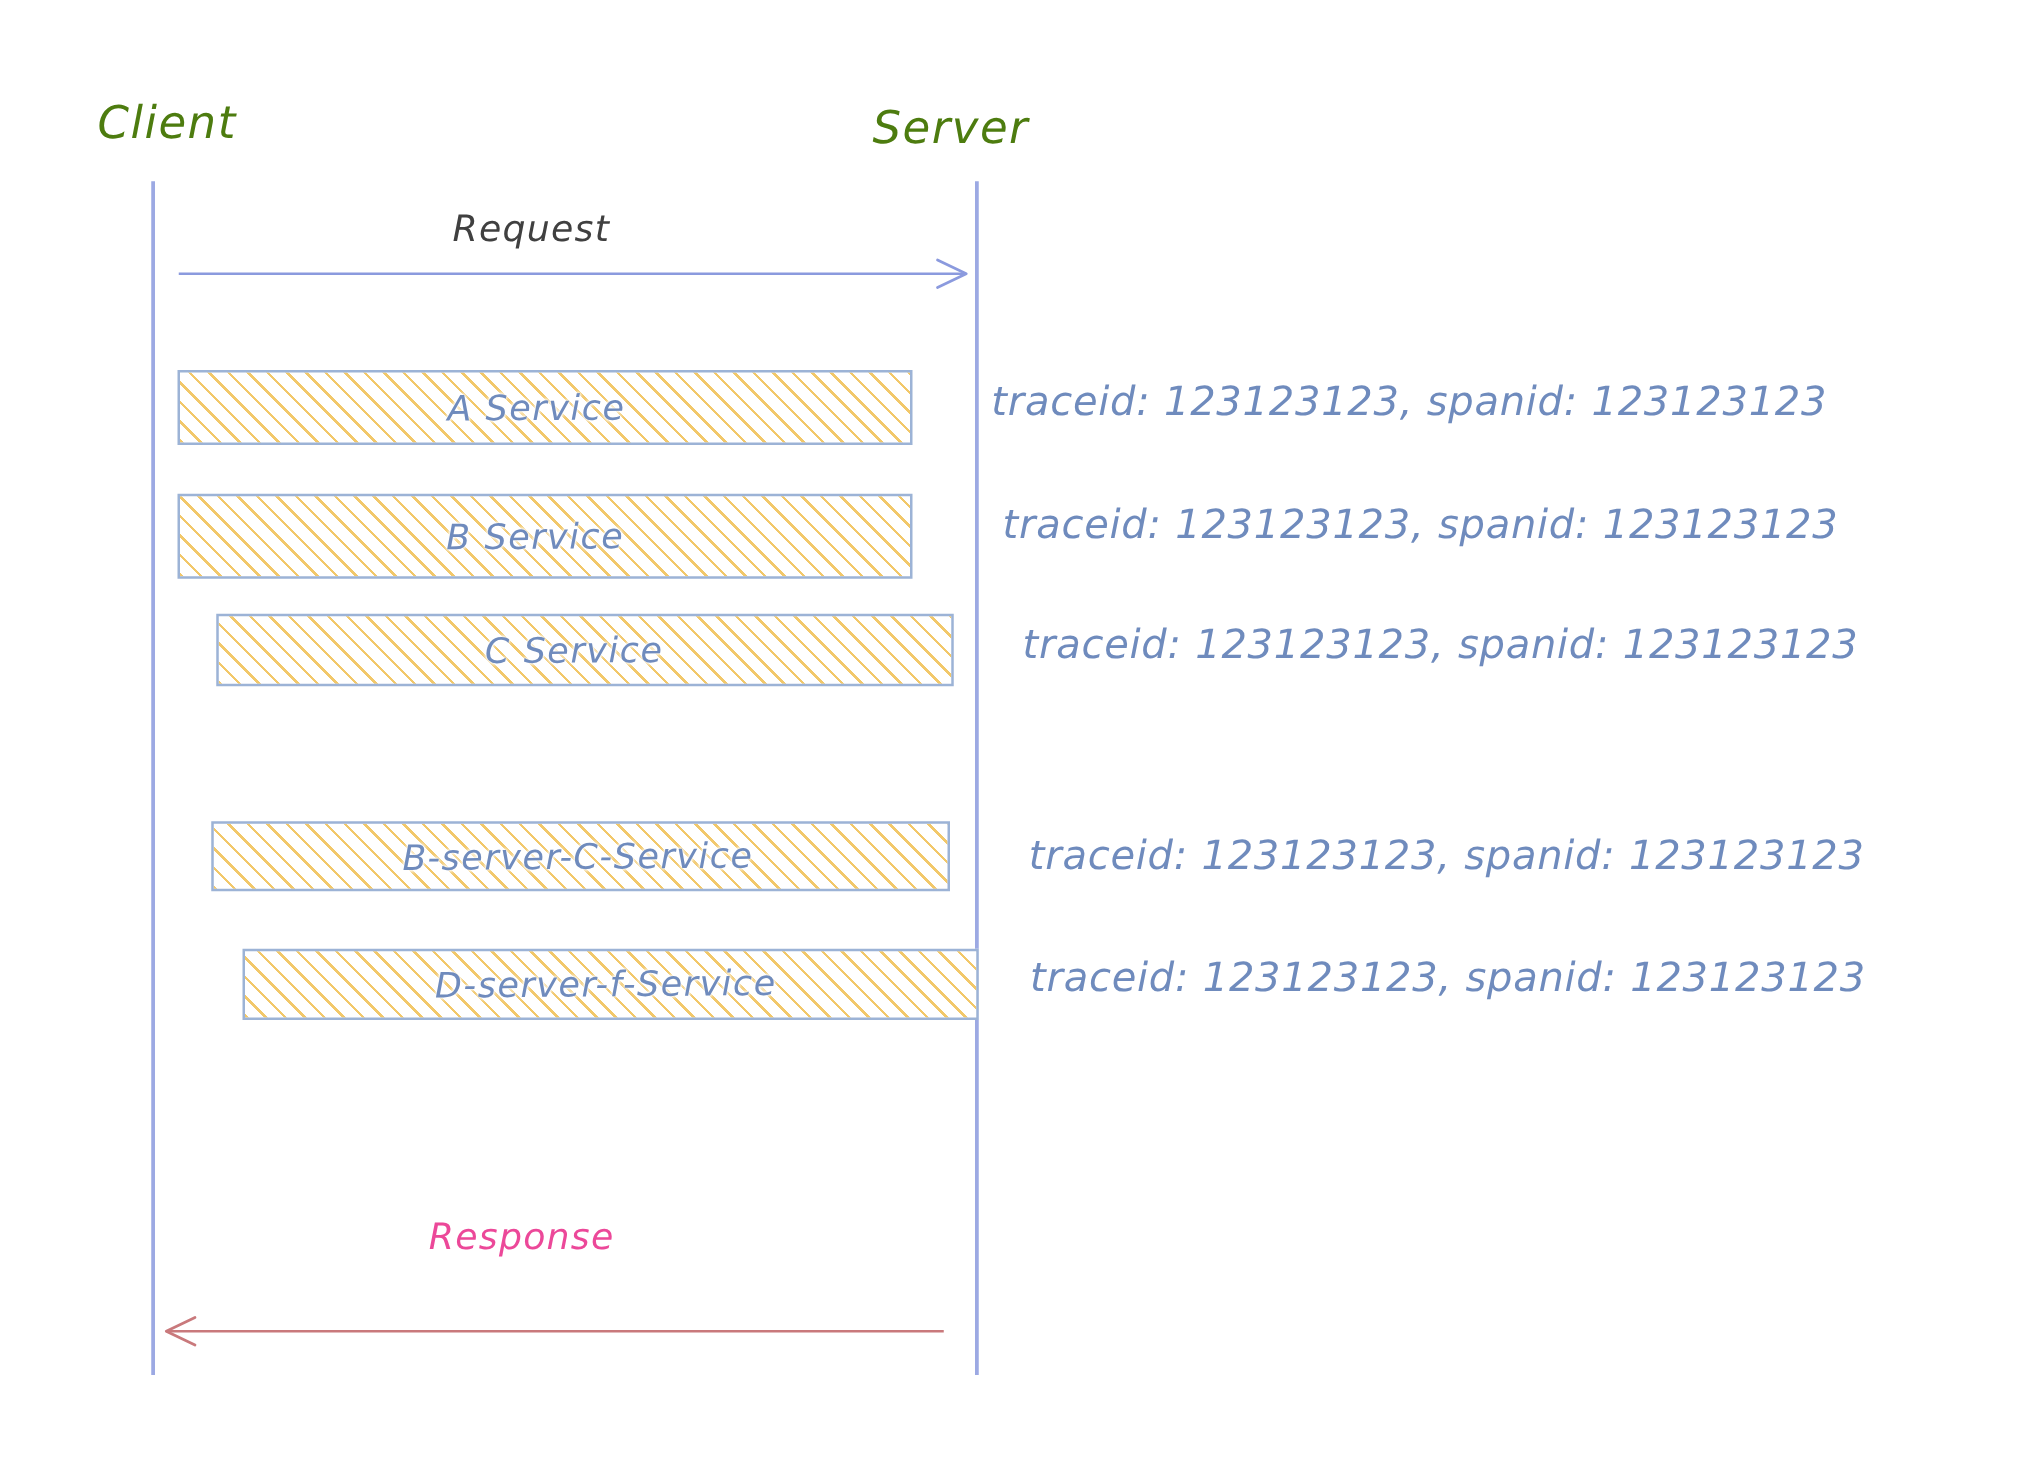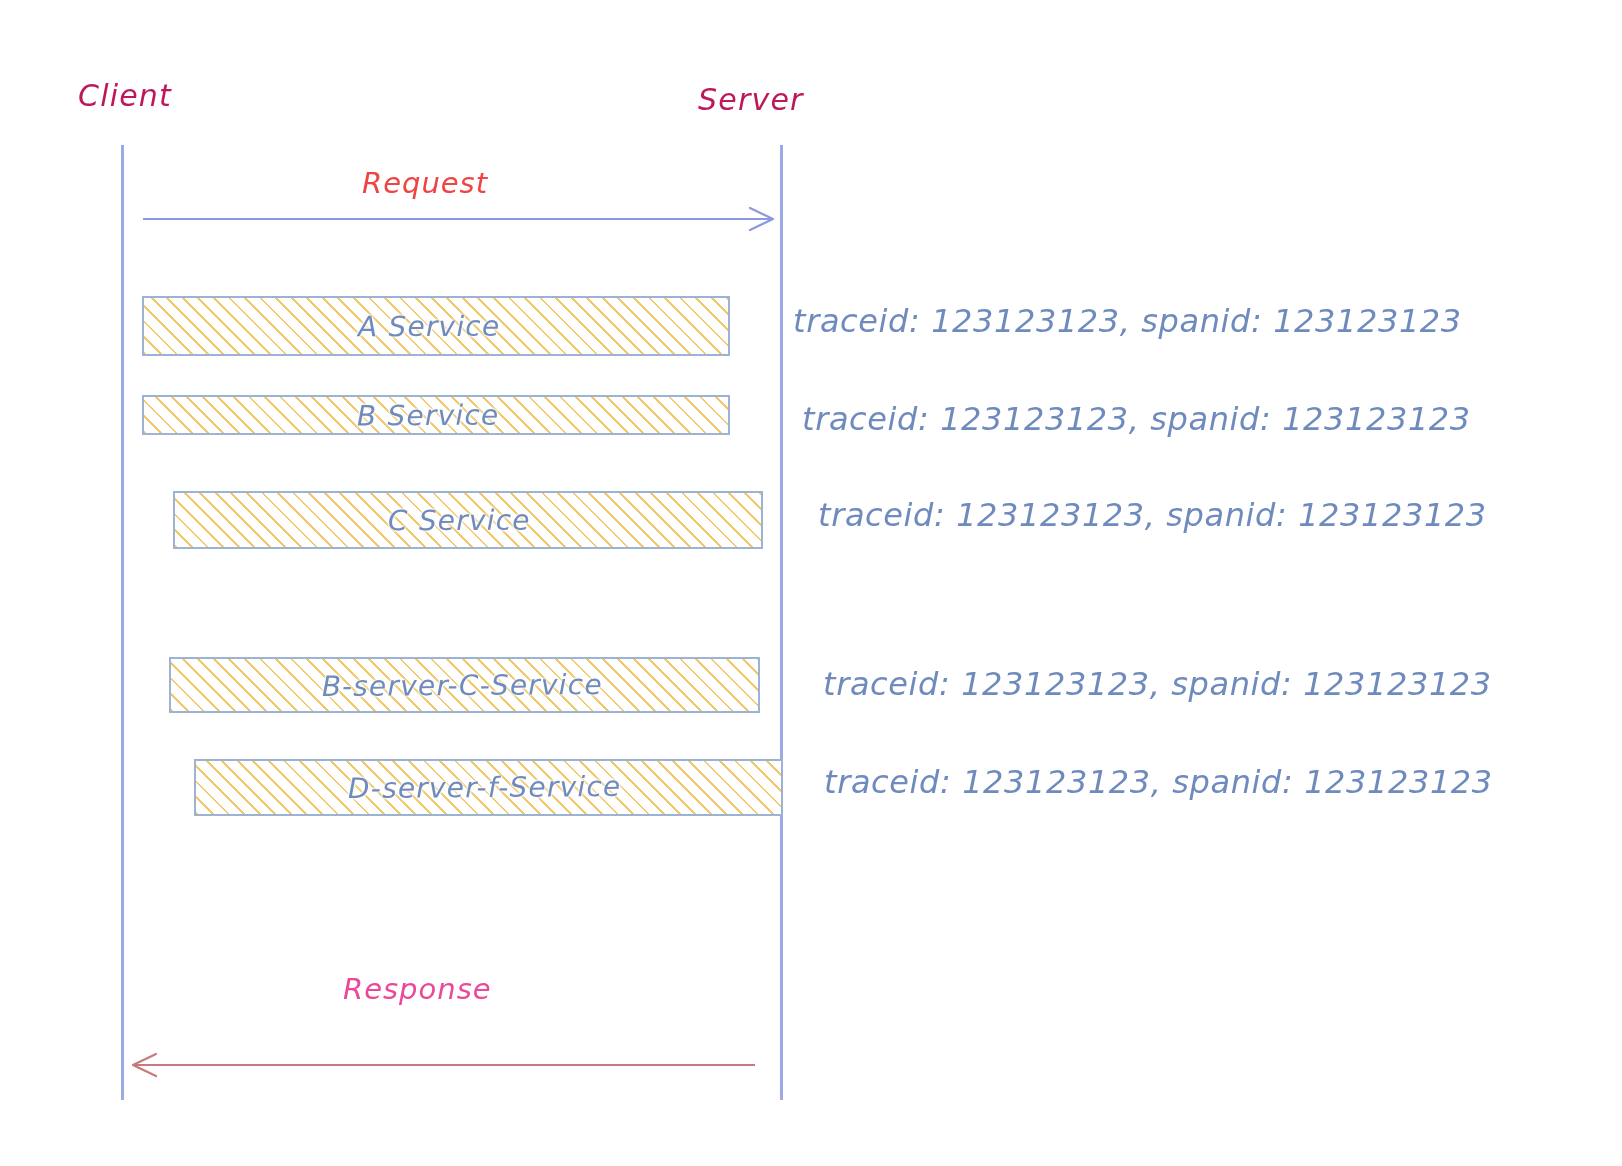--- a/index.html
+++ b/index.html
@@ -25,23 +25,23 @@
     width: 3px;
     background: #8b9ade;
     opacity: 0.85;
   }
   .lifeline.client { left: 121px; top: 145px; height: 955px; }
   .lifeline.server { left: 780px; top: 145px; height: 955px; }
 
   
   .participant {
     position: absolute;
-    color: #be185d;
+    color: #4d7c0f;
     font-family: "DejaVu Sans", sans-serif;
-    font-size: 30px;
+    font-size: 36px;
     letter-spacing: 1.2px;
     white-space: nowrap;
     font-style: italic;
     font-weight: 400;
   }
   .participant.client { left: 78px; top: 78px; }
   .participant.server { left: 698px; top: 82px; }
 
   
   .msg-line {
@@ -62,21 +62,21 @@
   .arrowhead.response { left: 128px; top: 1052px; }
 
   .msg-label {
     position: absolute;
     font-family: "DejaVu Sans", sans-serif;
     font-size: 29px;
     font-style: italic;
     letter-spacing: 1px;
     white-space: nowrap;
   }
-  .msg-label.request { left: 362px; top: 166px; color: #ef4444; }
+  .msg-label.request { left: 362px; top: 166px; color: #404040; }
   .msg-label.response { left: 343px; top: 972px; color: #ec4899; }
 
   
   .service-box {
     position: absolute;
     box-sizing: border-box;
     border: 2px solid #9cb3d6;
     background-color: #ffffff;
     background-image: repeating-linear-gradient(
       45deg,
@@ -95,21 +95,21 @@
     font-style: italic;
     letter-spacing: 1.2px;
     color: #6f8bbd;
     white-space: nowrap;
     text-shadow:
       0 0 3px #ffffff, 0 0 3px #ffffff, 0 0 2px #ffffff,
       0 0 6px rgba(255,255,255,0.9);
   }
 
   .box-1 { left: 142px; top: 296px; width: 588px; height: 60px; }
-  .box-2 { left: 142px; top: 395px; width: 588px; height: 40px; }
+  .box-2 { left: 142px; top: 395px; width: 588px; height: 68px; }
   .box-3 { left: 145px; top: 491px; width: 590px; height: 58px; margin-left: 28px; }
   .box-4 { left: 149px; top: 657px; width: 591px; height: 56px; margin-left: 20px; }
   .box-5 { left: 152px; top: 759px; width: 589px; height: 57px; margin-left: 42px; }
 
   .box-1 .service-label { transform: translateX(-7px) rotate(-0.25deg); }
   .box-2 .service-label { transform: translateX(-8px) rotate(-0.35deg); }
   .box-3 .service-label { transform: translateX(-9px) rotate(-0.3deg); }
   .box-4 .service-label { transform: translateX(-2px) rotate(-0.4deg); }
   .box-5 .service-label { transform: translateX(-4px) rotate(-0.45deg); }
 

